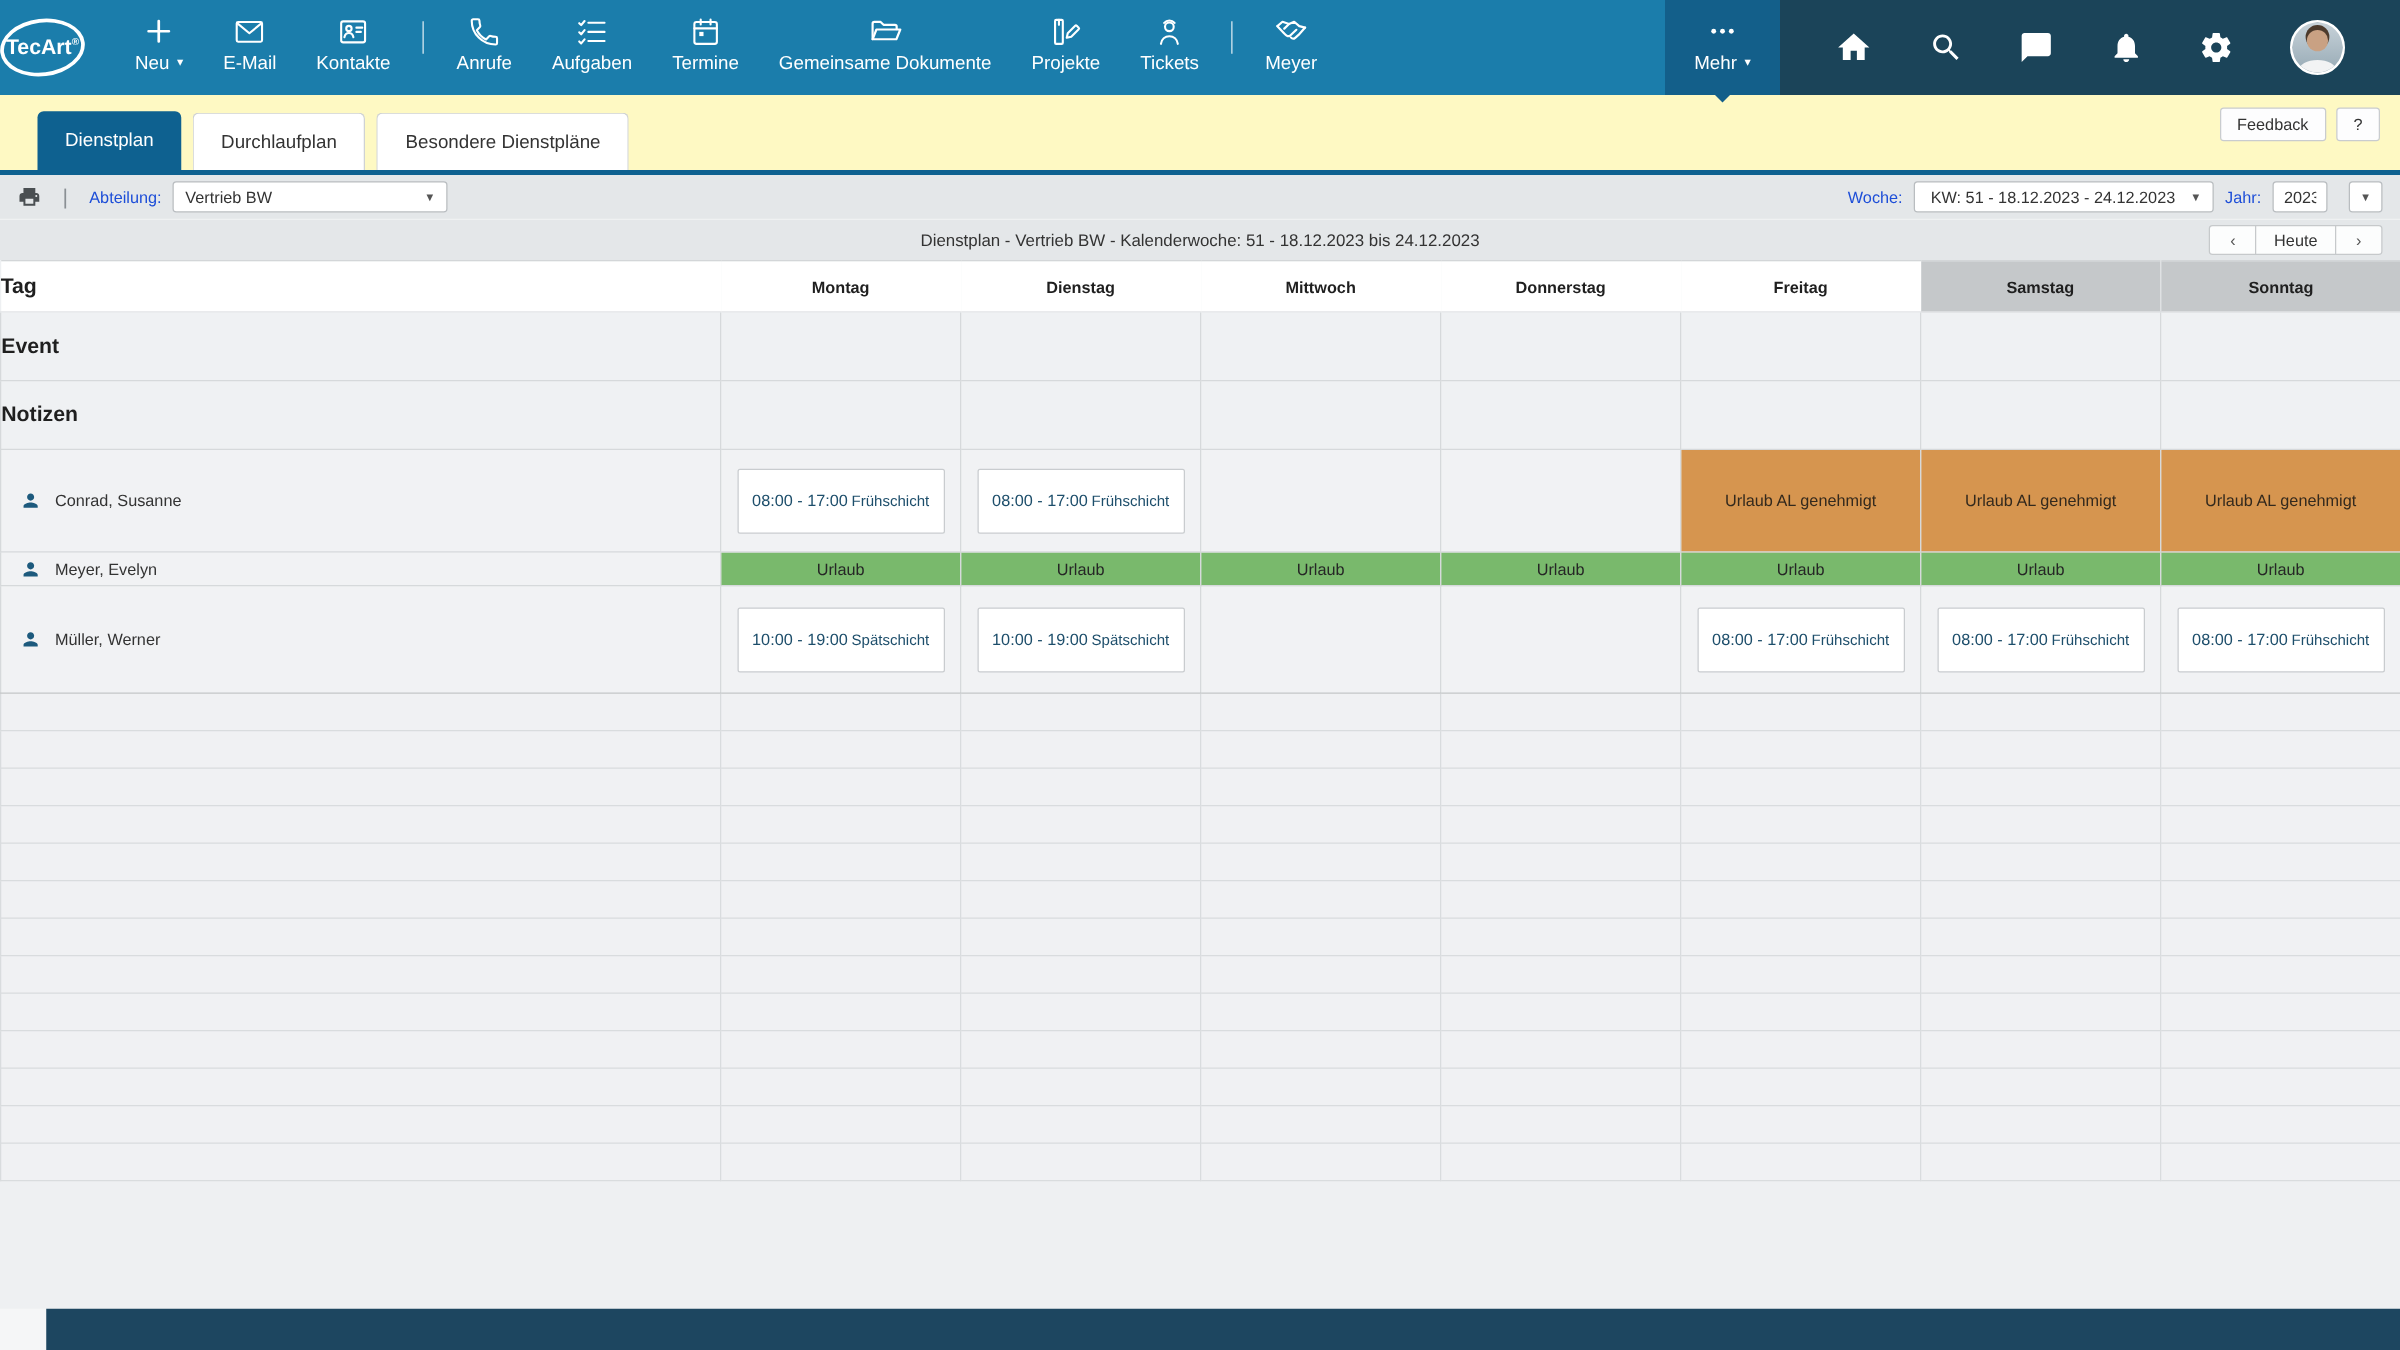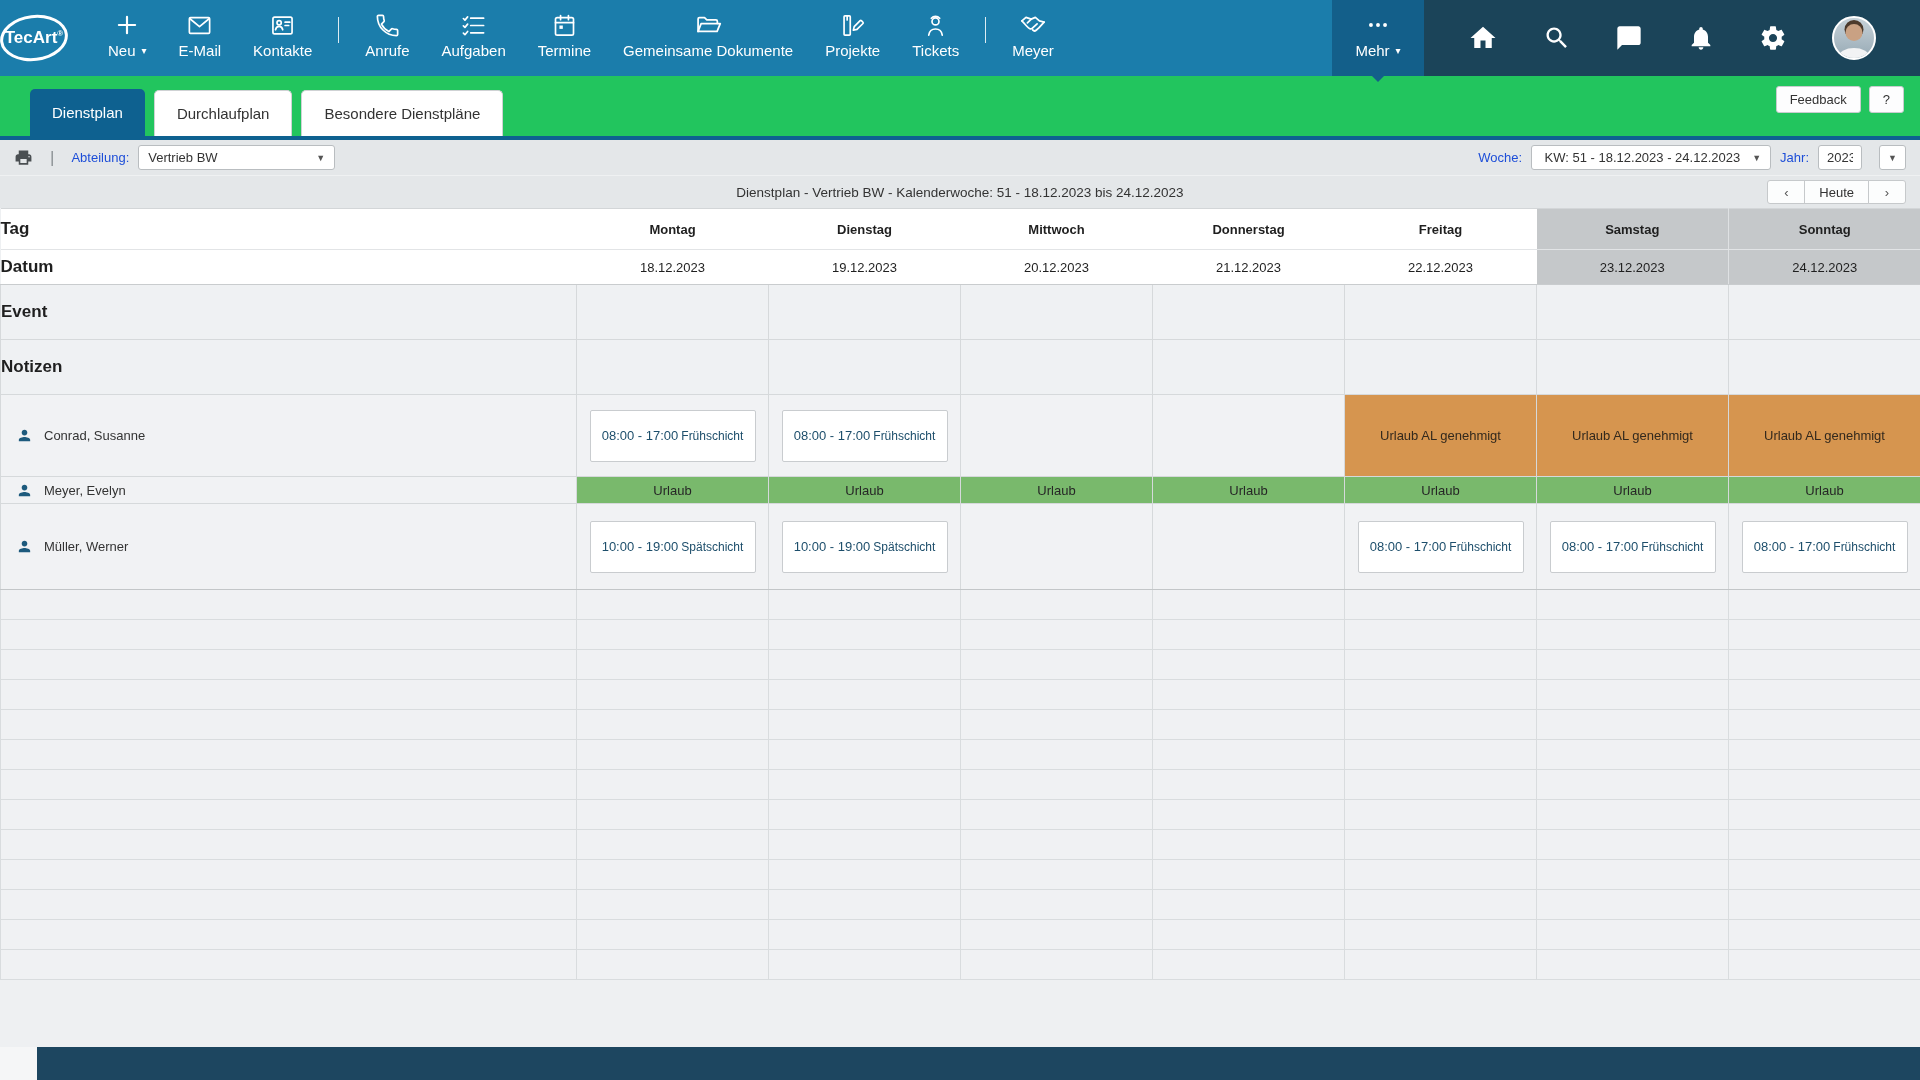--- a/index.html
+++ b/index.html
@@ -27,40 +27,40 @@
   .quick{width:496px;flex:none;background:#1b4459;display:flex;align-items:center;justify-content:space-evenly;}
   .quick-btn{display:flex;cursor:pointer;}
   .avatar{width:40px;height:40px;border-radius:50%;border:2px solid #fff;position:relative;overflow:hidden;cursor:pointer;
           background:linear-gradient(180deg,#c7d2d9 0%,#97aab5 100%);}
   .avatar::before{content:"";position:absolute;top:6px;left:50%;transform:translateX(-50%);
                   width:17px;height:17px;border-radius:50%;background:#c9a183;box-shadow:0 -3px 0 1px #4c3a2c;}
   .avatar::after{content:"";position:absolute;bottom:-7px;left:50%;transform:translateX(-50%);
                  width:30px;height:17px;border-radius:50% 50% 0 0;background:#f2f3f4;}
 
   
-  .tabstrip{height:60px;background:#22c55e;display:flex;justify-content:space-between;padding:0 16px;}
+  .tabstrip{height:60px;background:#fef9c3;display:flex;justify-content:space-between;padding:0 16px;}
   .tabs{display:flex;align-items:flex-end;gap:9px;margin-left:14px;}
   .tab{height:47px;box-sizing:border-box;display:flex;align-items:center;padding:0 22px;font-size:15px;
        border-radius:5px 5px 0 0;cursor:pointer;}
   .tab.active{background:#0e6190;color:#fff;}
   .tab:not(.active){background:#fff;border:1px solid #cfd2d4;border-bottom:none;color:#333;height:46px;}
   .tabstrip-right{display:flex;gap:8px;align-items:flex-start;margin-top:10px;}
   .btn{background:#fdfdfe;border:1px solid #c9cccf;border-radius:3px;font-size:13px;color:#333;
        padding:5px 13px;cursor:pointer;}
   .bluerule{height:4px;background:#0e6190;}
 
   
   .toolbar{height:35px;background:#e4e7e9;border-bottom:1px solid #eff1f2;display:flex;align-items:center;
            justify-content:space-between;padding:0 14px;}
   .tgroup{display:flex;align-items:center;gap:9px;}
   .label13{font-size:13px;color:#1d4ed8;}
   .select{background:#fff;border:1px solid #b9bdc0;border-radius:3px;height:25px;box-sizing:border-box;
           display:flex;align-items:center;justify-content:space-between;padding:0 9px;font-size:13px;cursor:pointer;}
   .sel-caret{font-size:9px;color:#555;margin-left:12px;}
-  .abteilung-select{width:197px;}
+  .abteilung-select{width:220px;}
   .woche-select{width:240px;justify-content:flex-end;}
   .jahr-input{width:44px;height:25px;box-sizing:border-box;border:1px solid #b9bdc0;border-radius:3px;background:#fff;
               font-size:13px;padding:0 8px;color:#333;font-family:inherit;}
   .jahr-caret-btn{width:27px;height:25px;box-sizing:border-box;background:#fff;border:1px solid #b9bdc0;border-radius:3px;
                   display:flex;align-items:center;justify-content:center;margin-left:8px;cursor:pointer;}
   .toolbar-sep{color:#8a9094;font-size:17px;margin:0 8px;}
   .print-btn{display:flex;cursor:pointer;}
 
   
   .titlebar{height:32px;background:#e4e7e9;position:relative;display:flex;align-items:center;justify-content:center;}
@@ -352,30 +352,20 @@
         <tr class="hrow">
           <td class="label-cell">Tag</td>
           <td class="day-head">Montag</td>
           <td class="day-head">Dienstag</td>
           <td class="day-head">Mittwoch</td>
           <td class="day-head">Donnerstag</td>
           <td class="day-head">Freitag</td>
           <td class="day-head weekend">Samstag</td>
           <td class="day-head weekend">Sonntag</td>
         </tr>
-        <tr class="drow">
-          <td class="label-cell">Datum</td>
-          <td class="day-date">18.12.2023</td>
-          <td class="day-date">19.12.2023</td>
-          <td class="day-date">20.12.2023</td>
-          <td class="day-date">21.12.2023</td>
-          <td class="day-date">22.12.2023</td>
-          <td class="day-date weekend">23.12.2023</td>
-          <td class="day-date weekend">24.12.2023</td>
-        </tr>
         <tr class="event-row">
           <td class="body-cell label-cell">Event</td>
           <td class="body-cell"></td>
           <td class="body-cell"></td>
           <td class="body-cell"></td>
           <td class="body-cell"></td>
           <td class="body-cell"></td>
           <td class="body-cell"></td>
           <td class="body-cell"></td>
         </tr>

